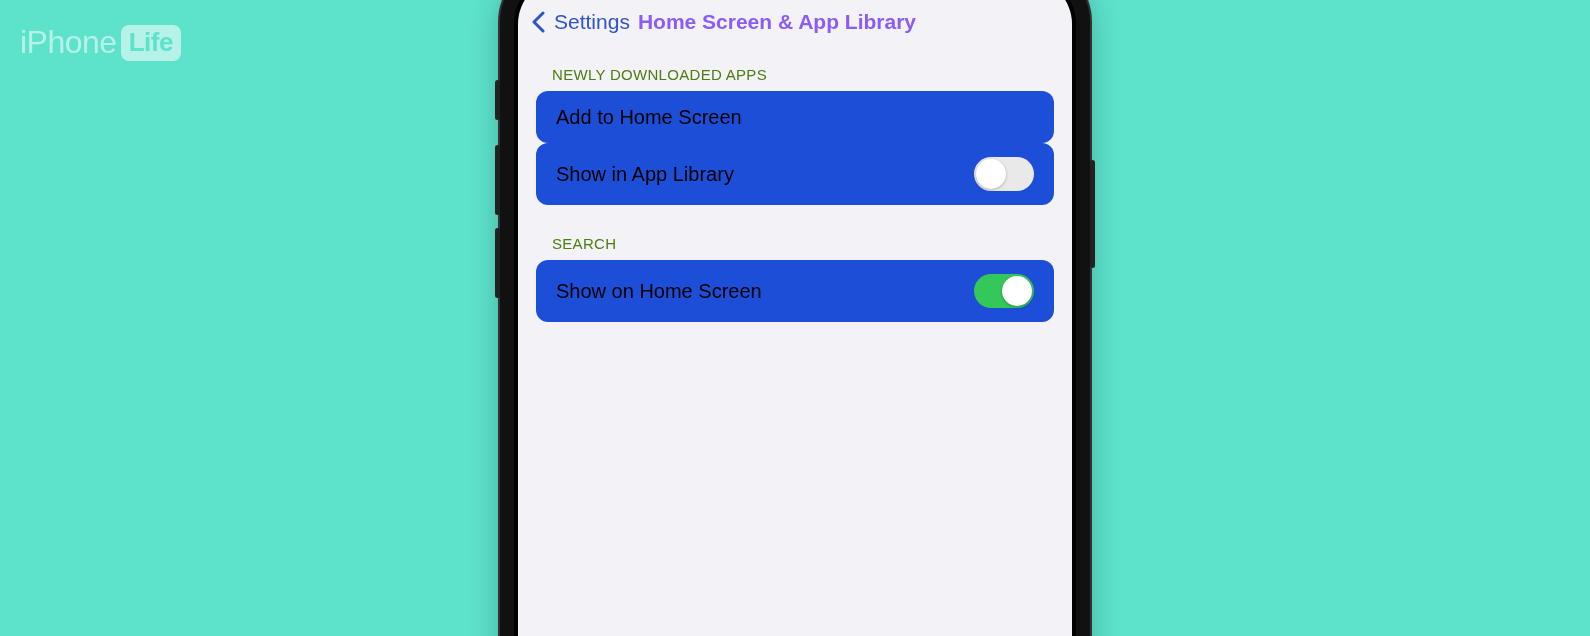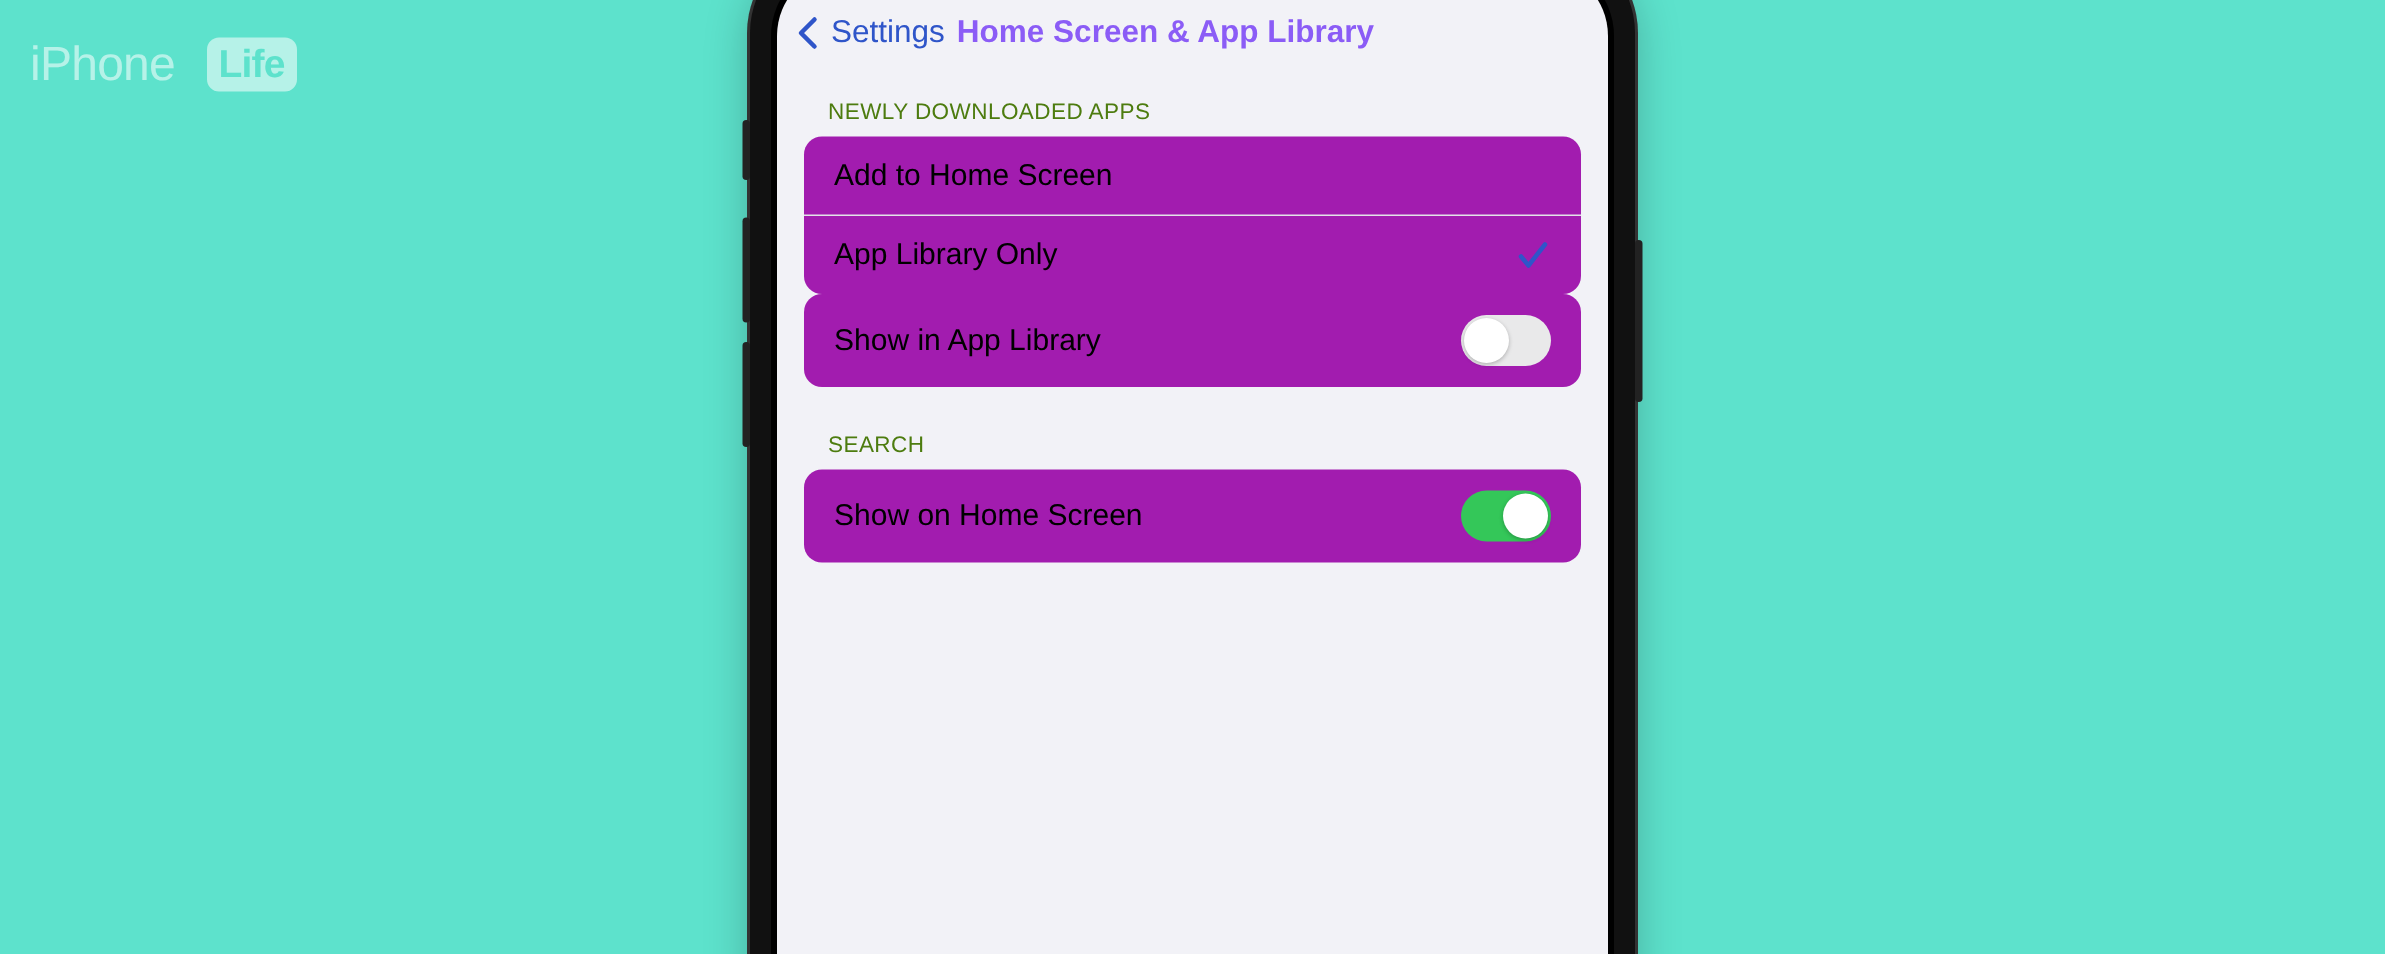--- a/index.html
+++ b/index.html
@@ -25,21 +25,21 @@
       align-items: flex-end;
       gap: 2px;
     }
     .watermark .life-badge {
       background: rgba(255,255,255,0.55);
       color: #5de2cc;
       font-weight: 700;
       border-radius: 8px;
       padding: 2px 8px 3px 8px;
       font-size: 26px;
-      margin-left: 19px;
+      margin-left: 2px;
     }
 
     
     .phone {
       position: absolute;
       left: 50%;
       top: -40px;
       transform: translateX(-50%);
       width: 590px;
       height: 740px;
@@ -95,21 +95,21 @@
       font-size: 15px;
       letter-spacing: 0.3px;
       padding: 30px 34px 8px 34px;
       text-transform: uppercase;
     }
     .section-header.first { padding-top: 18px; }
 
     
     .group {
       margin: 0 18px;
-      background: #a21caf;
+      background: #1d4ed8;
       border-radius: 12px;
       overflow: hidden;
     }
     .row {
       display: flex;
       align-items: center;
       justify-content: space-between;
       padding: 14px 20px;
       min-height: 52px;
     }
@@ -168,28 +168,20 @@
         </span>
         <span class="back-label">Settings</span>
         <span class="title">Home Screen &amp; App Library</span>
       </div>
 
       <div class="section-header first">NEWLY DOWNLOADED APPS</div>
       <div class="group">
         <div class="row">
           <span class="row-label">Add to Home Screen</span>
         </div>
-        <div class="row">
-          <span class="row-label">App Library Only</span>
-          <span class="check">
-            <svg width="22" height="22" viewBox="0 0 22 22" fill="none" stroke-width="3" stroke-linecap="round" stroke-linejoin="round">
-                <polyline points="3,12 8,18 19,4"></polyline>
-              </svg>
-          </span>
-        </div>
       </div>
 
       <div class="group">
         <div class="row">
           <span class="row-label">Show in App Library</span>
           <div class="toggle off">
             <div class="knob"></div>
           </div>
         </div>
       </div>

